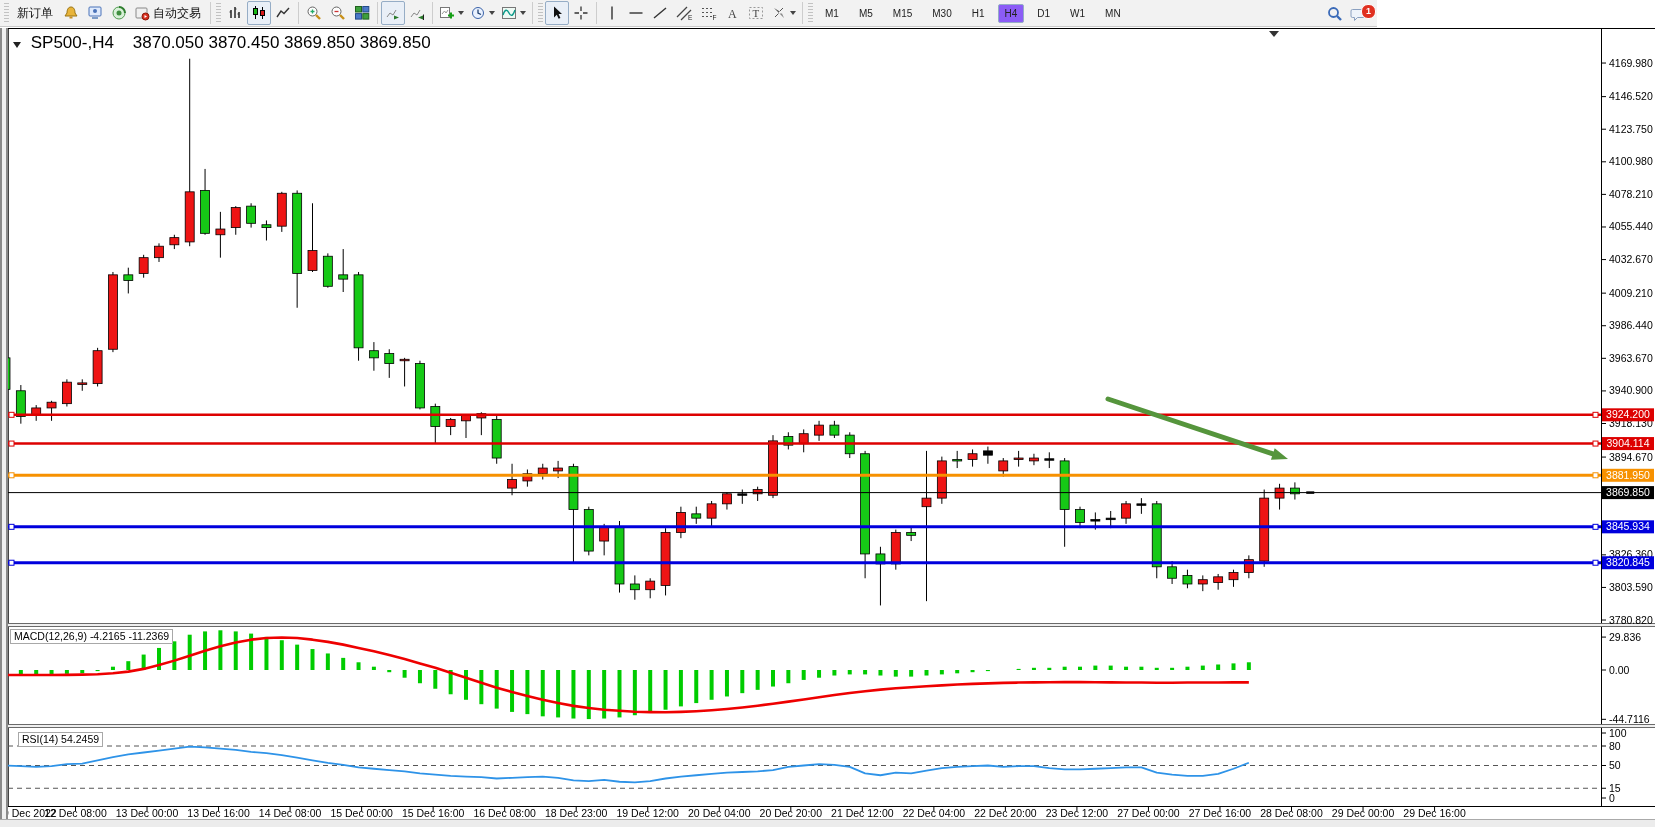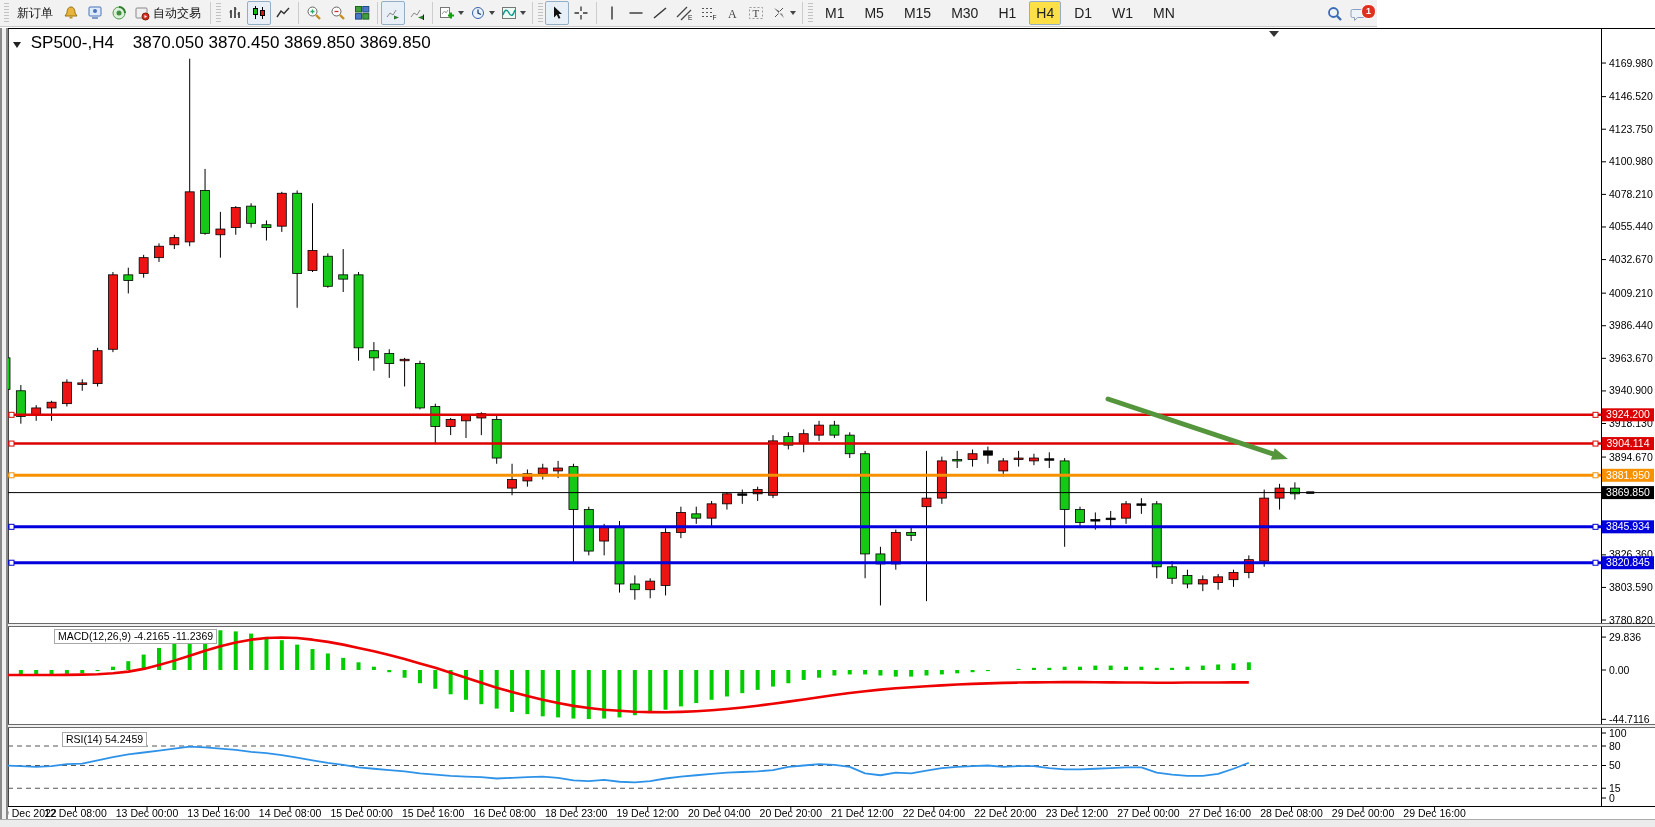--- a/index.html
+++ b/index.html
@@ -6,30 +6,30 @@
   #app{position:relative;width:1655px;height:827px;background:#fff;overflow:hidden;}
   
   .toolbar{position:absolute;left:0;top:0;width:1377px;height:27px;background:#f2f2f2;border-bottom:1px solid #c9c9c9;display:flex;align-items:center;padding:0 2px;box-sizing:border-box;z-index:10;}
   .grip{width:5px;height:20px;margin:0 2px;background:repeating-linear-gradient(180deg,#c2c2c2 0 1px,rgba(0,0,0,0) 1px 3px);}
   .tb-sep{width:1px;height:22px;background:#cdcdcd;margin:0 3px;}
   .tbb{height:24px;min-width:24px;display:inline-flex;align-items:center;justify-content:center;border:1px solid rgba(0,0,0,0);background:none;border-radius:2px;padding:0 2px;cursor:default;}
   .tbb.pressed{background:#e9eff7;border-color:#96adc6;}
   .tbb .lbl{font-size:12px;color:#111;padding:0 3px;white-space:nowrap;}
   .caret{width:0;height:0;border-left:3.5px solid rgba(0,0,0,0);border-right:3.5px solid rgba(0,0,0,0);border-top:4px solid #444;margin-left:3px;}
   .periods{display:flex;align-items:center;}
-  .pbtn{font-size:14px;color:#222;padding:3px 6px;border:1px solid rgba(0,0,0,0);border-radius:2px;margin:0 3px;}
-  .pbtn.active{background:#fde047;border-color:#96adc6;}
+  .pbtn{font-size:10px;color:#222;padding:3px 6px;border:1px solid rgba(0,0,0,0);border-radius:2px;margin:0 3px;}
+  .pbtn.active{background:#8b5cf6;border-color:#96adc6;}
   .tb-right{position:absolute;right:6px;top:0;height:27px;display:flex;align-items:center;}
   .badge{position:absolute;top:1px;right:-6px;width:13px;height:13px;border-radius:7px;background:#e03020;color:#fff;font-size:9px;font-weight:bold;display:flex;align-items:center;justify-content:center;border:1px solid #fff;}
   
   #left-strip{position:absolute;left:0;top:28px;width:8px;height:799px;background:#f0f0f0;border-left:2px solid #8a8a8a;border-right:2px solid #8a8a8a;box-sizing:border-box;z-index:3;}
   #chart-svg{position:absolute;left:0;top:0;z-index:1;}
   .ohlc-title{position:absolute;left:13px;top:33px;font-size:17px;color:#000;z-index:5;white-space:nowrap;}
   .ohlc-title .tri{display:inline-block;width:0;height:0;border-left:4.5px solid rgba(0,0,0,0);border-right:4.5px solid rgba(0,0,0,0);border-top:6px solid #222;margin-right:5px;}
-  .ind-label{position:absolute;font-size:10.5px;color:#000;background:#fff;border:1px solid #a8a8a8;padding:0 3px;line-height:13px;z-index:5;white-space:nowrap;margin-left:44px;}
+  .ind-label{position:absolute;font-size:10.5px;color:#000;background:#fff;border:1px solid #a8a8a8;padding:0 3px;line-height:13px;z-index:5;white-space:nowrap;}
   #macd-label{left:10px;top:629px;}
   #rsi-label{left:18px;top:732px;}
   #status-strip{position:absolute;left:0;top:819px;width:1655px;height:8px;background:#ececec;border-top:1px solid #aaa;box-sizing:border-box;z-index:4;}
   .ic{display:block;}
 </style>
 </head>
 <body>
 
 <div id="app">
 

